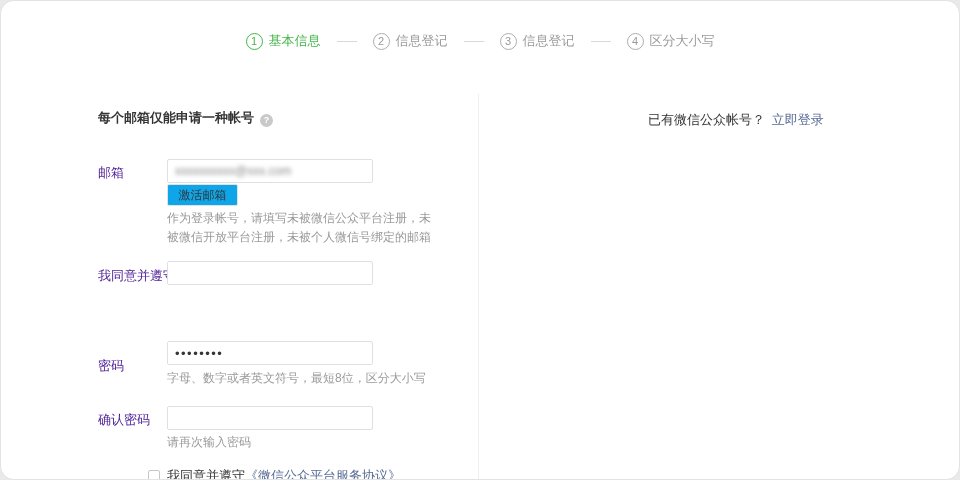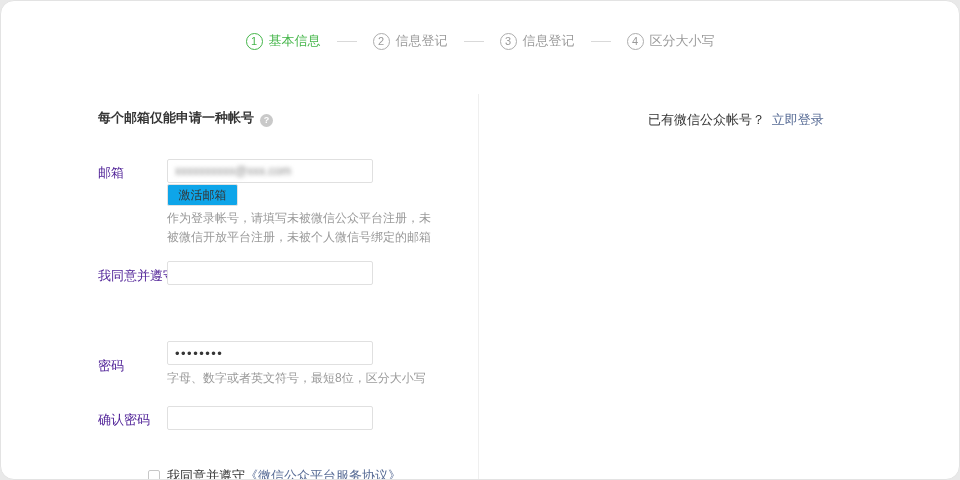--- a/index.html
+++ b/index.html
@@ -130,20 +130,21 @@
   <input class="text-input" style="top: 260px;" type="text">
 
   <div class="field-label" style="top:356px">密码</div>
   <div class="text-input" style="top:340px">
     <span class="pwd-dots">••••••••</span>
   </div>
   <div class="helper" style="top:368px; width:290px">字母、数字或者英文符号，最短8位，区分大小写</div>
 
   <div class="field-label" style="top:410px">确认密码</div>
   <input class="text-input" style="top: 405px;" type="text">
+  <div class="helper" style="top:432px; width:290px">请再次输入密码</div>
 
   <div class="agreement">
     <span class="checkbox"></span>
     <span>我同意并遵守</span>
     <a class="link">《微信公众平台服务协议》</a>
   </div>
 
   <div class="login-area">
     <span>已有微信公众帐号？</span>
     <a class="link">立即登录</a>

